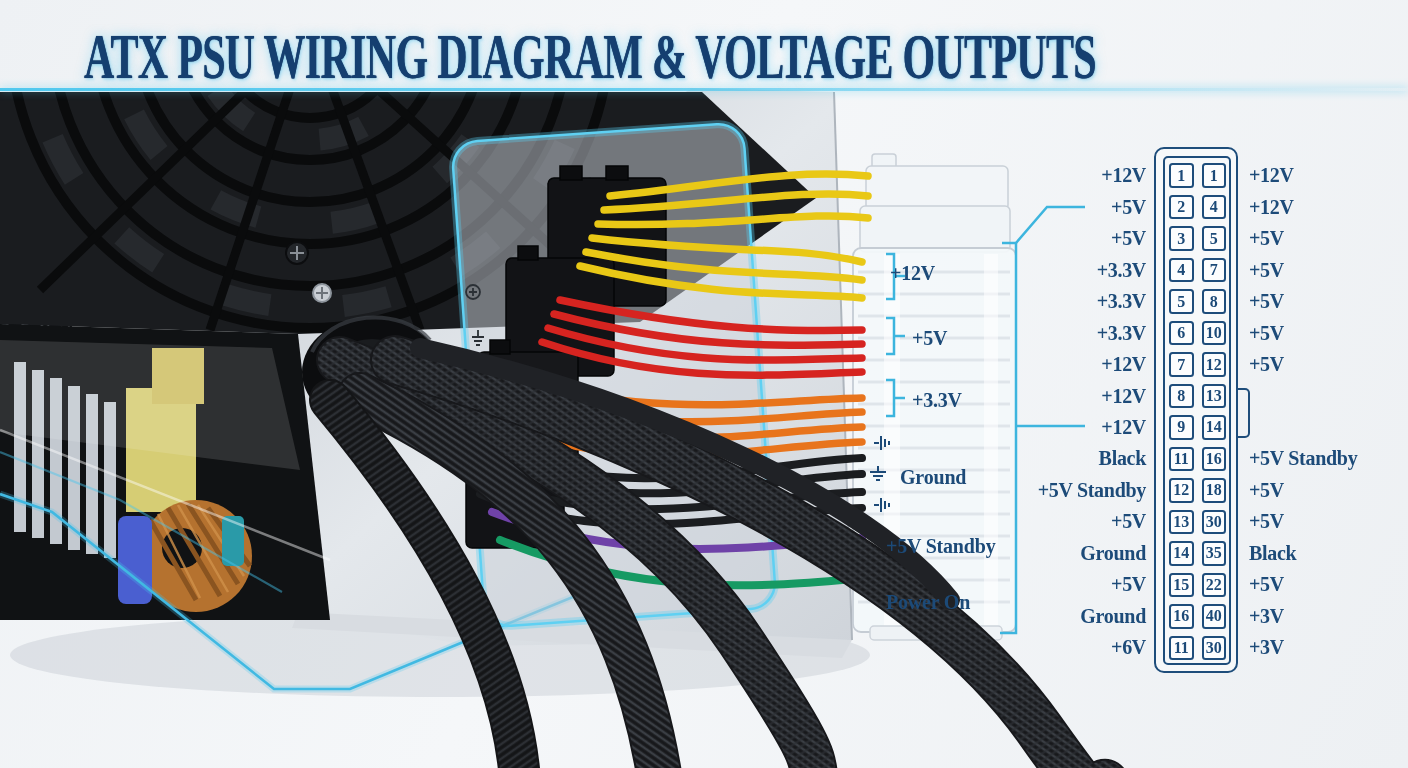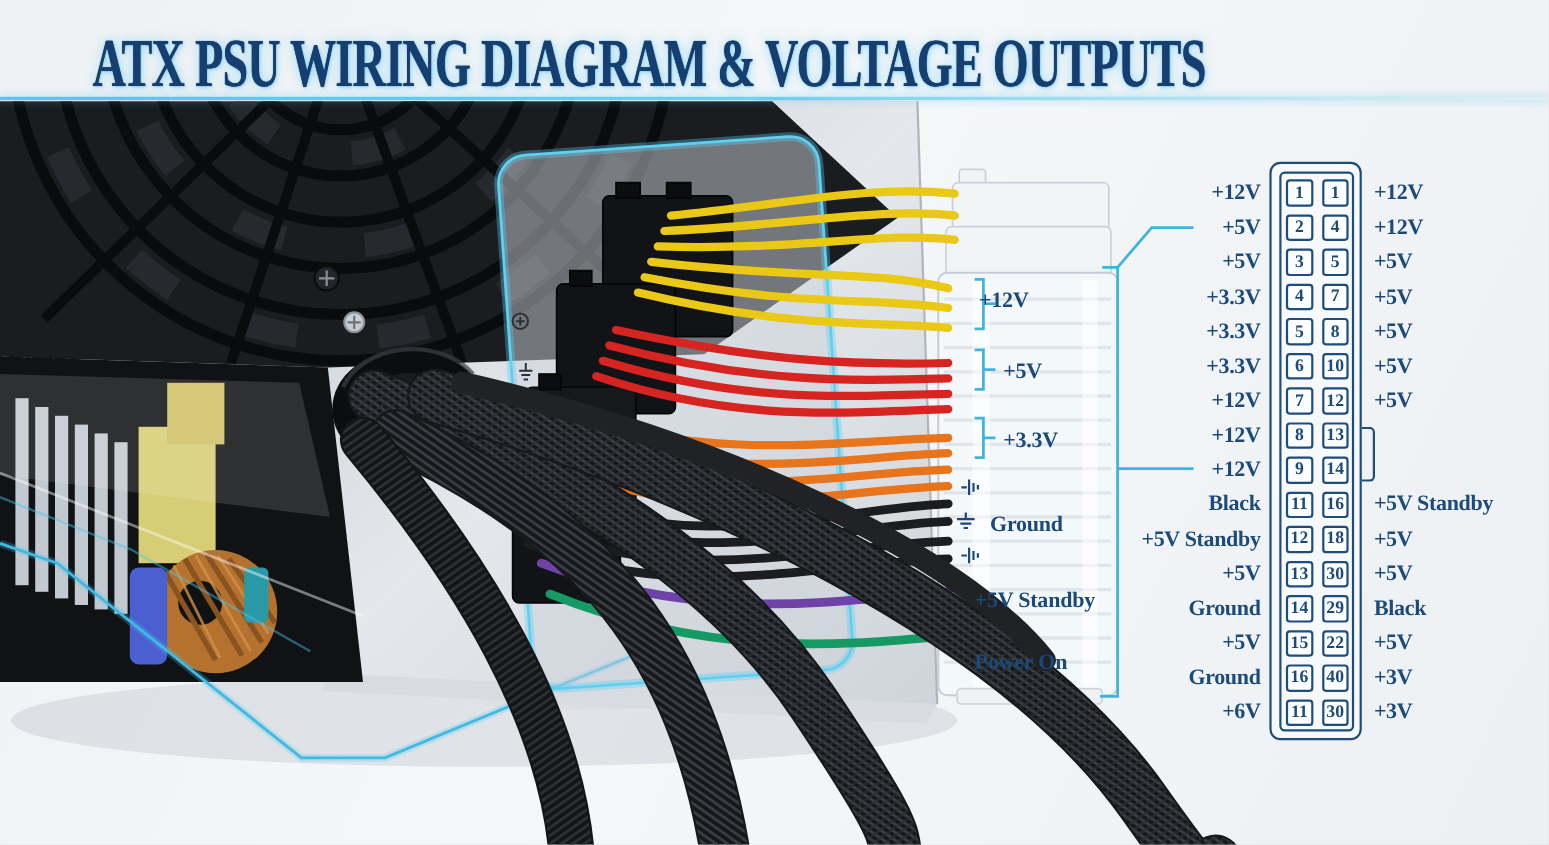--- a/index.html
+++ b/index.html
@@ -359,21 +359,21 @@
       <div class="pin-row">
         <span class="pl">+5V</span>
         <span class="pc pc-l">13</span>
         <span class="pc">30</span>
         <span class="pr">+5V</span>
       </div>
 
       <div class="pin-row">
         <span class="pl">Ground</span>
         <span class="pc pc-l">14</span>
-        <span class="pc">29</span>
+        <span class="pc">35</span>
         <span class="pr">Black</span>
       </div>
 
       <div class="pin-row">
         <span class="pl">+5V</span>
         <span class="pc pc-l">15</span>
         <span class="pc">22</span>
         <span class="pr">+5V</span>
       </div>
 

